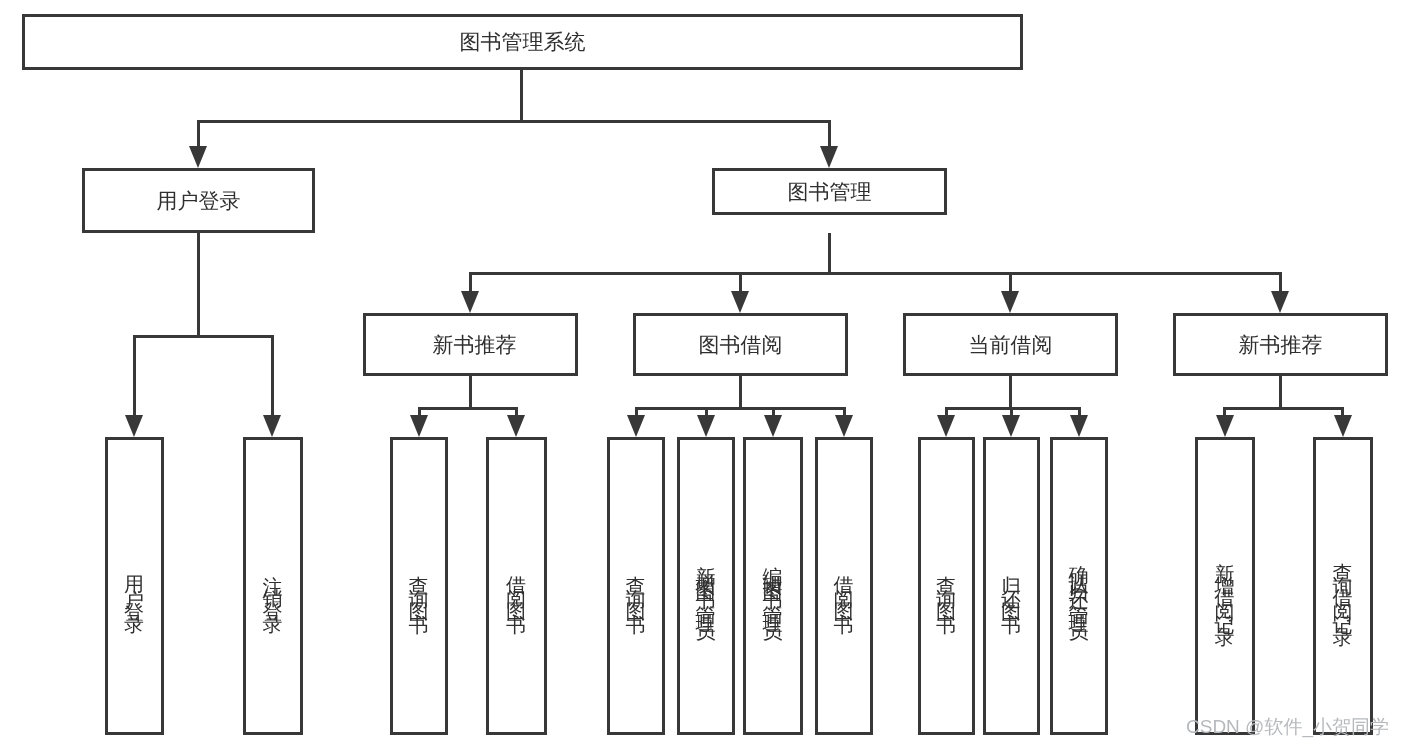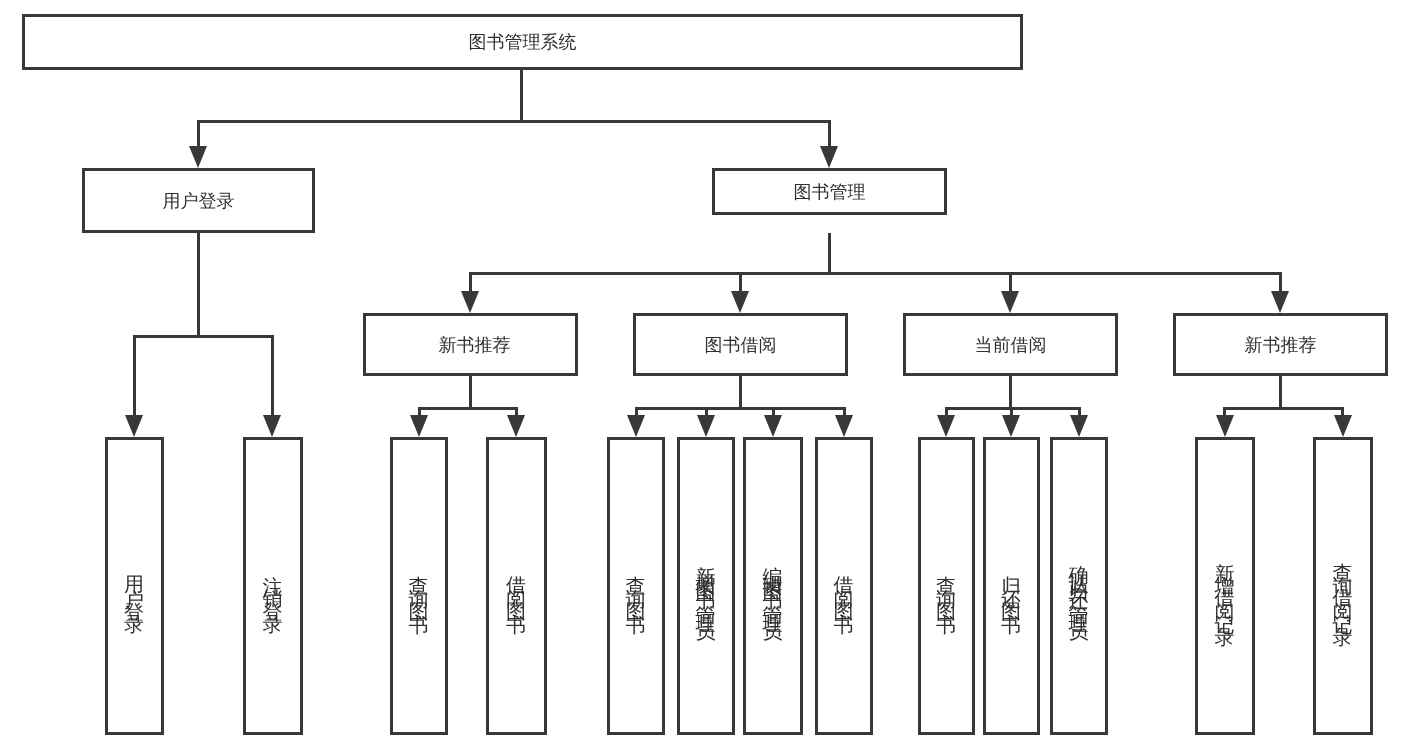--- a/index.html
+++ b/index.html
@@ -3,21 +3,21 @@
 <meta charset="utf-8">
 <style>
   html,body{margin:0;padding:0;background:#fff;}
   #stage{
     position:relative;width:1405px;height:747px;background:#ffffff;overflow:hidden;
     font-family:"Liberation Sans","DejaVu Sans",sans-serif;color:#2f2f2f;
   }
   .box{
     position:absolute;background:#ffffff;border:3px solid #383838;box-sizing:border-box;
     display:flex;align-items:center;justify-content:center;
-    font-size:18px;color:#2f2f2f;white-space:nowrap;
+    font-size:21px;color:#2f2f2f;white-space:nowrap;
   }
   .vbox{
     position:absolute;top:437px;height:298px;background:#ffffff;border:3px solid #383838;
     box-sizing:border-box;display:flex;align-items:center;justify-content:center;
   }
   .vtext{
     writing-mode:vertical-rl;font-size:20px;color:#2f2f2f;line-height:1;
     letter-spacing:13px;
   }
   .vtext.tight{letter-spacing:8px;}
@@ -157,14 +157,15 @@
     <span class="vtext tight">确认归还（管理员）</span>
   </div>
 
   <div class="vbox" style="left:1195px;width:60px;">
     <span class="vtext">新增借阅记录</span>
   </div>
   <div class="vbox" style="left:1313px;width:60px;">
     <span class="vtext">查询借阅记录</span>
   </div>
 
+  <div class="watermark">CSDN @软件_小贺同学</div>
 
 </div>
 
 </body></html>

